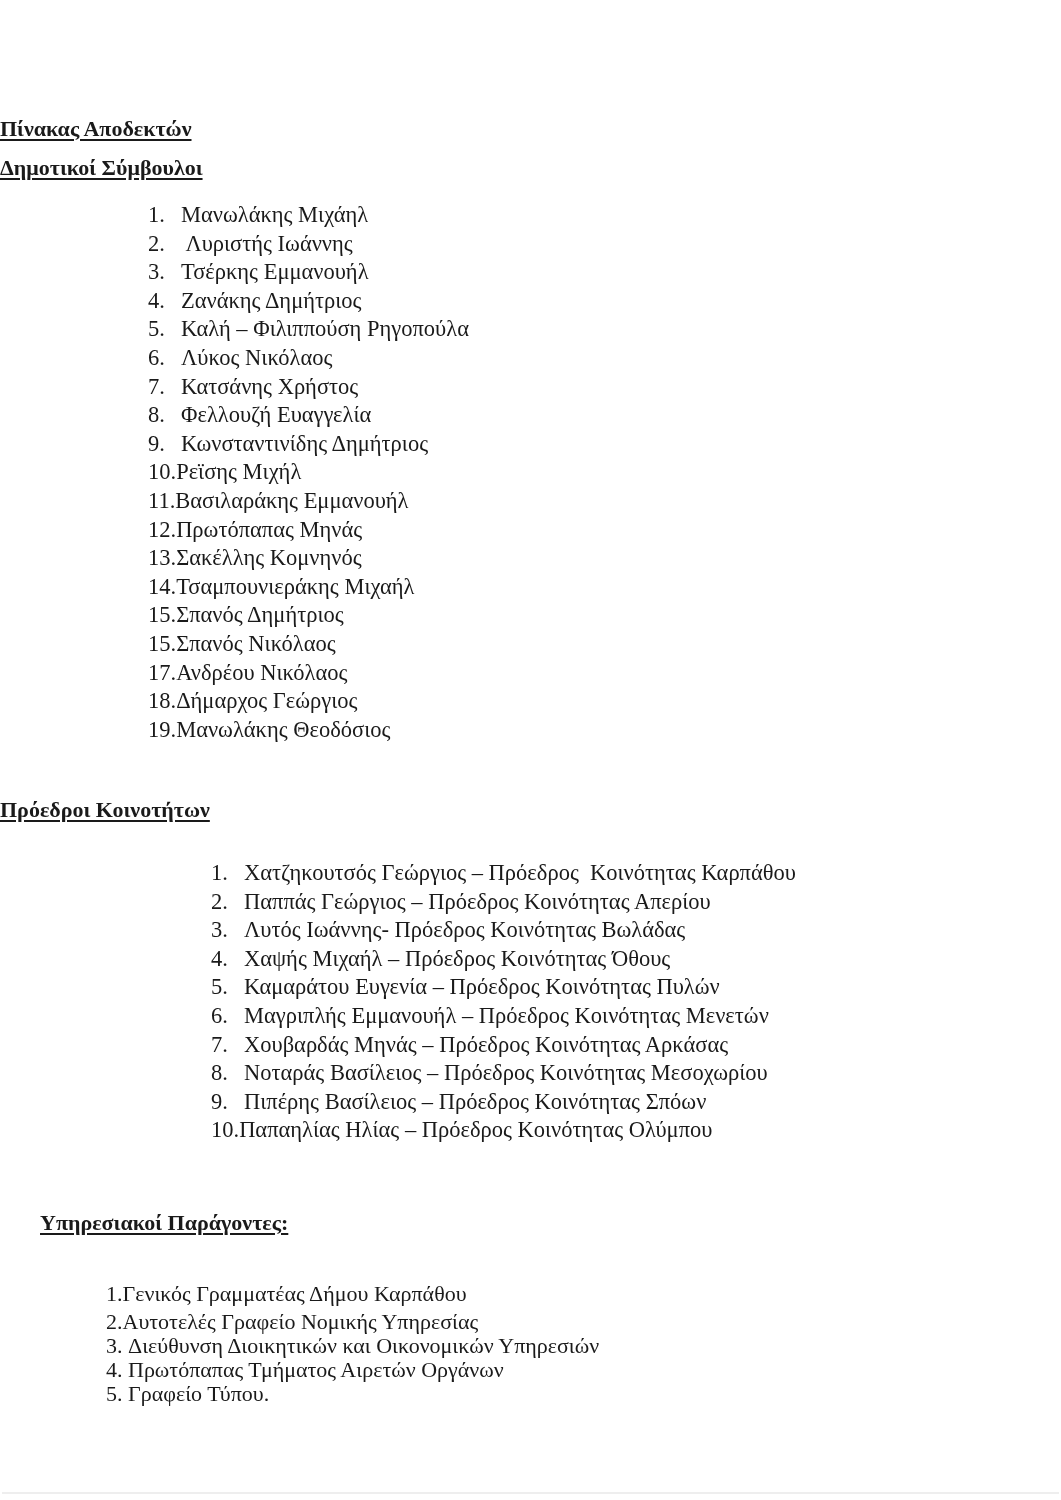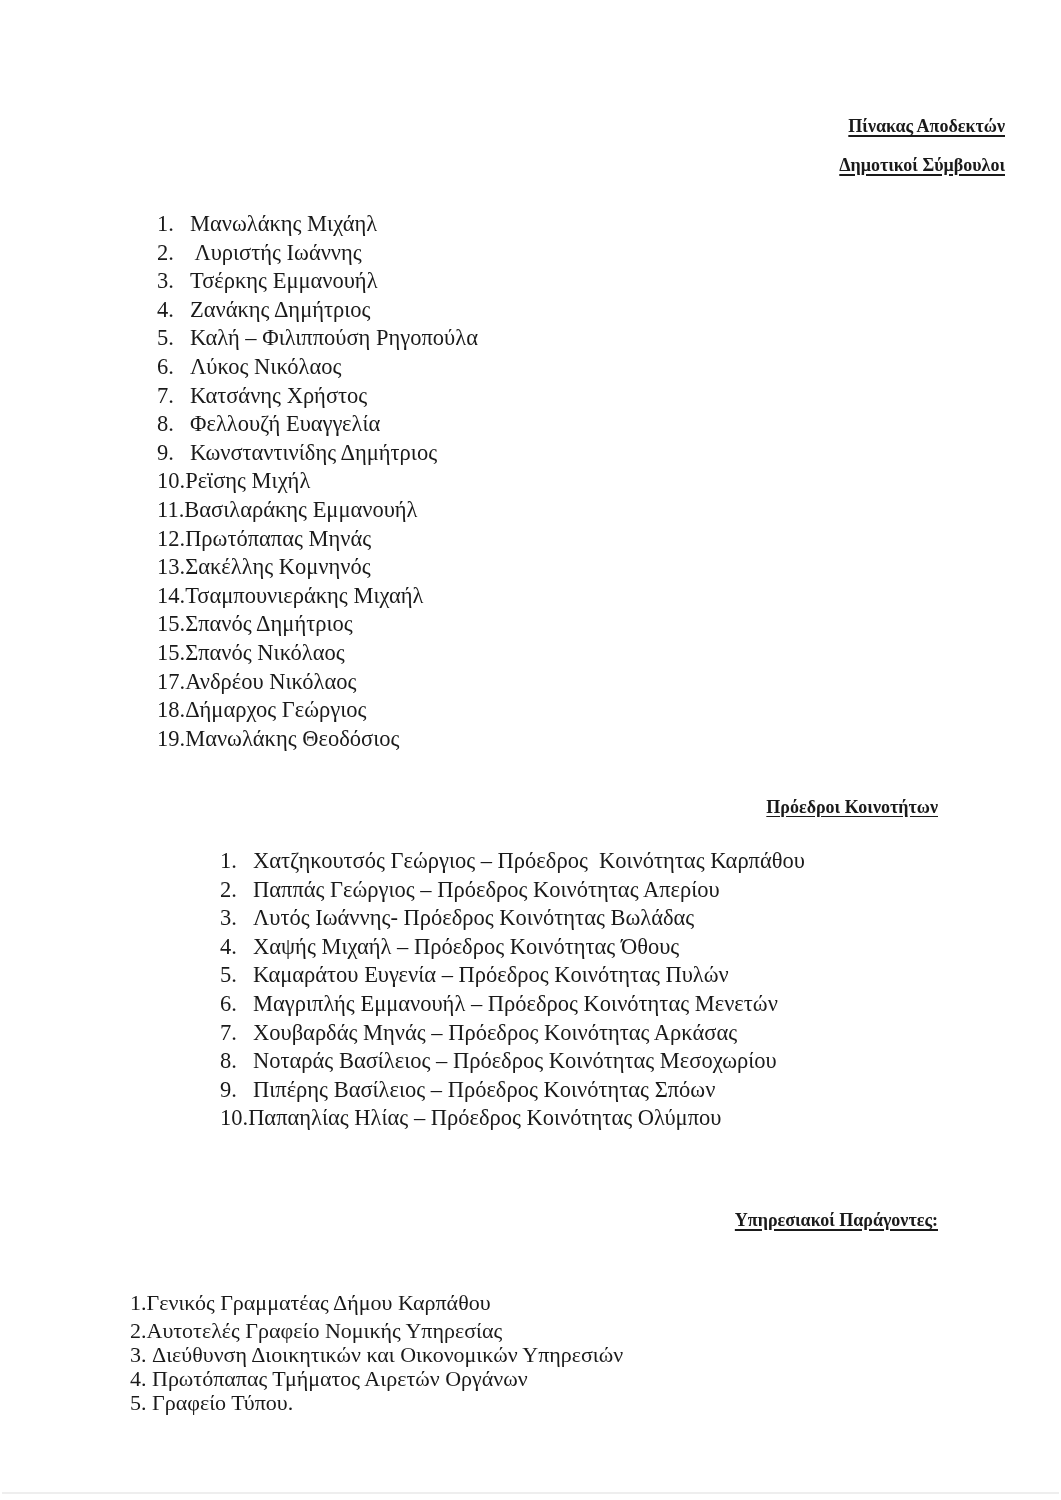--- a/index.html
+++ b/index.html
@@ -2,36 +2,36 @@
 <html><head>
   <meta charset="utf-8">
   <style>
     html, body { margin: 0; padding: 0; background: #ffffff; }
     body {
       width: 1061px; height: 1500px; position: relative; overflow: hidden;
       font-family: "Liberation Serif", "DejaVu Serif", serif;
       color: #1a1a1a;
     }
     .title {
-      position: absolute; left: 0; width: 1005px; text-align: right;
-      font-weight: bold; font-size: 18px; text-decoration: underline;
+      position: absolute; left: 0; width: 1005px; text-align: left;
+      font-weight: bold; font-size: 22px; text-decoration: underline;
       text-decoration-thickness: 2px; text-underline-offset: 3px;
     }
-    .list { position: absolute; margin: 17px; padding: 0; list-style: none; font-size: 22.5px; }
+    .list { position: absolute; margin: 8px; padding: 0; list-style: none; font-size: 22.5px; }
     .list li { white-space: pre; }
     .list .num { display: inline-block; }
     #councillors { left: 140px; top: 193px; }
     #councillors li { height: 28.6px; line-height: 28.6px; }
     #councillors .num { width: 33px; }
     #councillors li.wide .num { width: auto; }
-    #presidents { left: 203px; top: 830px; }
+    #presidents { left: 203px; top: 851px; }
     #presidents li { height: 28.6px; line-height: 28.6px; }
     #presidents .num { width: 33px; }
     #presidents li.wide .num { width: auto; }
-    #services { left: 113px; top: 1274px; font-size: 22px; }
+    #services { left: 98px; top: 1274px; font-size: 22px; }
     #services li { line-height: 24px; }
     #services li:first-child { height: 28px; }
     .footer-line {
       position: absolute; left: 2px; right: 2px; top: 1492px; height: 2px; background: #eeeeee;
     }
   </style>
 </head>
 <body>
 
 <div>
@@ -68,21 +68,21 @@
       <li><span class="num">3.</span><span>Λυτός Ιωάννης- Πρόεδρος Κοινότητας Βωλάδας</span></li>
       <li><span class="num">4.</span><span>Χαψής Μιχαήλ – Πρόεδρος Κοινότητας Όθους</span></li>
       <li><span class="num">5.</span><span>Καμαράτου Ευγενία – Πρόεδρος Κοινότητας Πυλών</span></li>
       <li><span class="num">6.</span><span>Μαγριπλής Εμμανουήλ – Πρόεδρος Κοινότητας Μενετών</span></li>
       <li><span class="num">7.</span><span>Χουβαρδάς Μηνάς – Πρόεδρος Κοινότητας Αρκάσας</span></li>
       <li><span class="num">8.</span><span>Νοταράς Βασίλειος – Πρόεδρος Κοινότητας Μεσοχωρίου</span></li>
       <li><span class="num">9.</span><span>Πιπέρης Βασίλειος – Πρόεδρος Κοινότητας Σπόων</span></li>
       <li class="wide"><span class="num">10.</span><span>Παπαηλίας Ηλίας – Πρόεδρος Κοινότητας Ολύμπου</span></li>
     </ul>
 
-  <div class="title" style="top:1210px; width:938px;">Υπηρεσιακοί Παράγοντες:</div>
+  <div class="title" style="top:1210px; width:938px;padding-left:40px;">Υπηρεσιακοί Παράγοντες:</div>
 
   <ul class="list" id="services">
       <li><span class="num">1.</span><span>Γενικός Γραμματέας Δήμου Καρπάθου</span></li>
       <li><span class="num">2.</span><span>Αυτοτελές Γραφείο Νομικής Υπηρεσίας</span></li>
       <li><span class="num">3. </span><span>Διεύθυνση Διοικητικών και Οικονομικών Υπηρεσιών</span></li>
       <li><span class="num">4. </span><span>Πρωτόπαπας Τμήματος Αιρετών Οργάνων</span></li>
       <li><span class="num">5. </span><span>Γραφείο Τύπου.</span></li>
     </ul>
 
   <div class="footer-line"></div>

